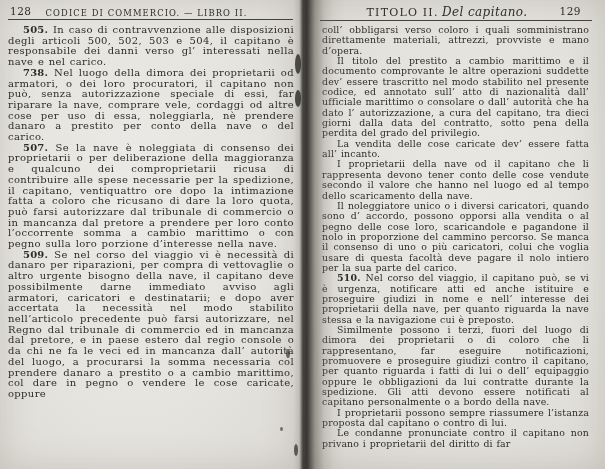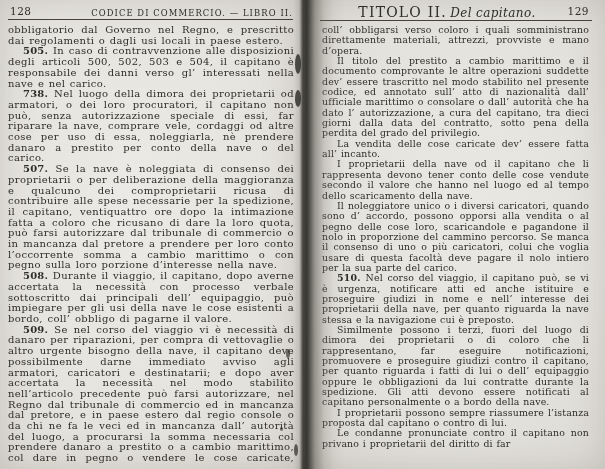--- a/index.html
+++ b/index.html
@@ -40,27 +40,27 @@
   .a1{left:295px;top:54px;width:6px;height:20px;}
   .a2{left:295px;top:90px;width:6px;height:17px;}
   .a3{left:286px;top:349px;width:4px;height:9px;opacity:.65;}
   .a4{left:280px;top:427px;width:3px;height:4px;opacity:.6;}
   .a5{left:294px;top:444px;width:4px;height:12px;opacity:.7;}
 
   .pg-header{position:absolute;top:5px;font-size:10.5px;line-height:12px;}
   .pagenum{letter-spacing:.5px;}
   .page-left .pg-header{left:0;width:293px;}
   .page-left .pagenum{position:absolute;left:10px;top:0;}
-  .page-left .running-title{position:absolute;left:0;right:0;text-align:right;
+  .page-left .running-title{position:absolute;left:0;right:0;text-align:center;
     font-size:8.4px;letter-spacing:1.1px;padding-top:2px;}
   .page-right .pg-header{left:0;width:300px;}
   .page-right .running-title{position:absolute;left:0;right:0;text-align:center;padding-top:1px;}
-  .page-right .rt-caps{font-size:14px;letter-spacing:1.2px;text-align:center;}
+  .page-right .rt-caps{font-size:11px;letter-spacing:1.2px;text-align:center;}
   .page-right .rt-italic{font-style:italic;font-size:12px;letter-spacing:.4px;}
-  .page-right .pagenum{position:absolute;right:8px;top:0;}
+  .page-right .pagenum{position:absolute;right:16px;top:0;}
   .rule{position:absolute;top:19px;height:1px;background:#45423d;}
   .page-left .rule{left:8px;width:285px;}
   .page-right .rule{left:23px;width:272px;top:20px;}
 
   .body-text{position:absolute;top:25px;overflow:hidden;text-align:justify;}
   .page-left .body-text{left:8px;width:286px;height:442px;
     font-size:10px;line-height:10.7px;letter-spacing:.35px;word-spacing:1px;}
   .page-right .body-text{left:25px;width:267px;height:424px;
     font-size:9.4px;line-height:10.35px;letter-spacing:.15px;word-spacing:.6px;}
   .body-text p{margin:0;text-indent:15px;}
@@ -76,25 +76,23 @@
 
 <div class="scan">
 
   <div class="page page-left">
     <div class="pg-header">
       <span class="pagenum">128</span>
       <span class="running-title">CODICE DI COMMERCIO. — LIBRO II.</span>
     </div>
     <div class="rule"></div>
     <div class="body-text" id="left-body">
-        <p class="cont">obbligatorio dal Governo nel Regno, e prescritto dai regolamenti o dagli usi locali in paese estero.</p>
         <p><b class="artnum">505. </b>In caso di contravvenzione alle disposizioni degli articoli 500, 502, 503 e 504, il capitano è responsabile dei danni verso gl’ interessati nella nave e nel carico.</p>
         <p><b class="artnum">738. </b>Nel luogo della dimora dei proprietarii od armatori, o dei loro procuratori, il capitano non può, senza autorizzazione speciale di essi, far riparare la nave, comprare vele, cordaggi od altre cose per uso di essa, noleggiarla, nè prendere danaro a prestito per conto della nave o del carico.</p>
         <p><b class="artnum">507. </b>Se la nave è noleggiata di consenso dei proprietarii o per deliberazione della maggioranza e qualcuno dei comproprietarii ricusa di contribuire alle spese necessarie per la spedizione, il capitano, ventiquattro ore dopo la intimazione fatta a coloro che ricusano di dare la loro quota, può farsi autorizzare dal tribunale di commercio o in mancanza dal pretore a prendere per loro conto l’occorrente somma a cambio marittimo o con pegno sulla loro porzione d’interesse nella nave.</p>
-        <p><b class="artnum">508. </b>Durante il viaggio, il capitano, dopo averne accertata la necessità con processo verbale sottoscritto dai principali dell’ equipaggio, può impiegare per gli usi della nave le cose esistenti a bordo, coll’ obbligo di pagarne il valore.</p>
         <p><b class="artnum">509. </b>Se nel corso del viaggio vi è necessità di danaro per riparazioni, per compra di vettovaglie o altro urgente bisogno della nave, il capitano deve possibilmente darne immediato avviso agli armatori, caricatori e destinatarii; e dopo aver accertata la necessità nel modo stabilito nell’articolo precedente può farsi autorizzare, nel Regno dal tribunale di commercio ed in mancanza dal pretore, e in paese estero dal regio console o da chi ne fa le veci ed in mancanza dall’ autorità del luogo, a procurarsi la somma necessaria col prendere danaro a prestito o a cambio marittimo, col dare in pegno o vendere le cose caricate, oppure</p>
       </div>
   </div>
 
   <div class="page page-right">
     <div class="pg-header">
       <span class="running-title">
         <span class="rt-caps">TITOLO II.</span>
         <span class="rt-italic">Del capitano.</span>
       </span>

